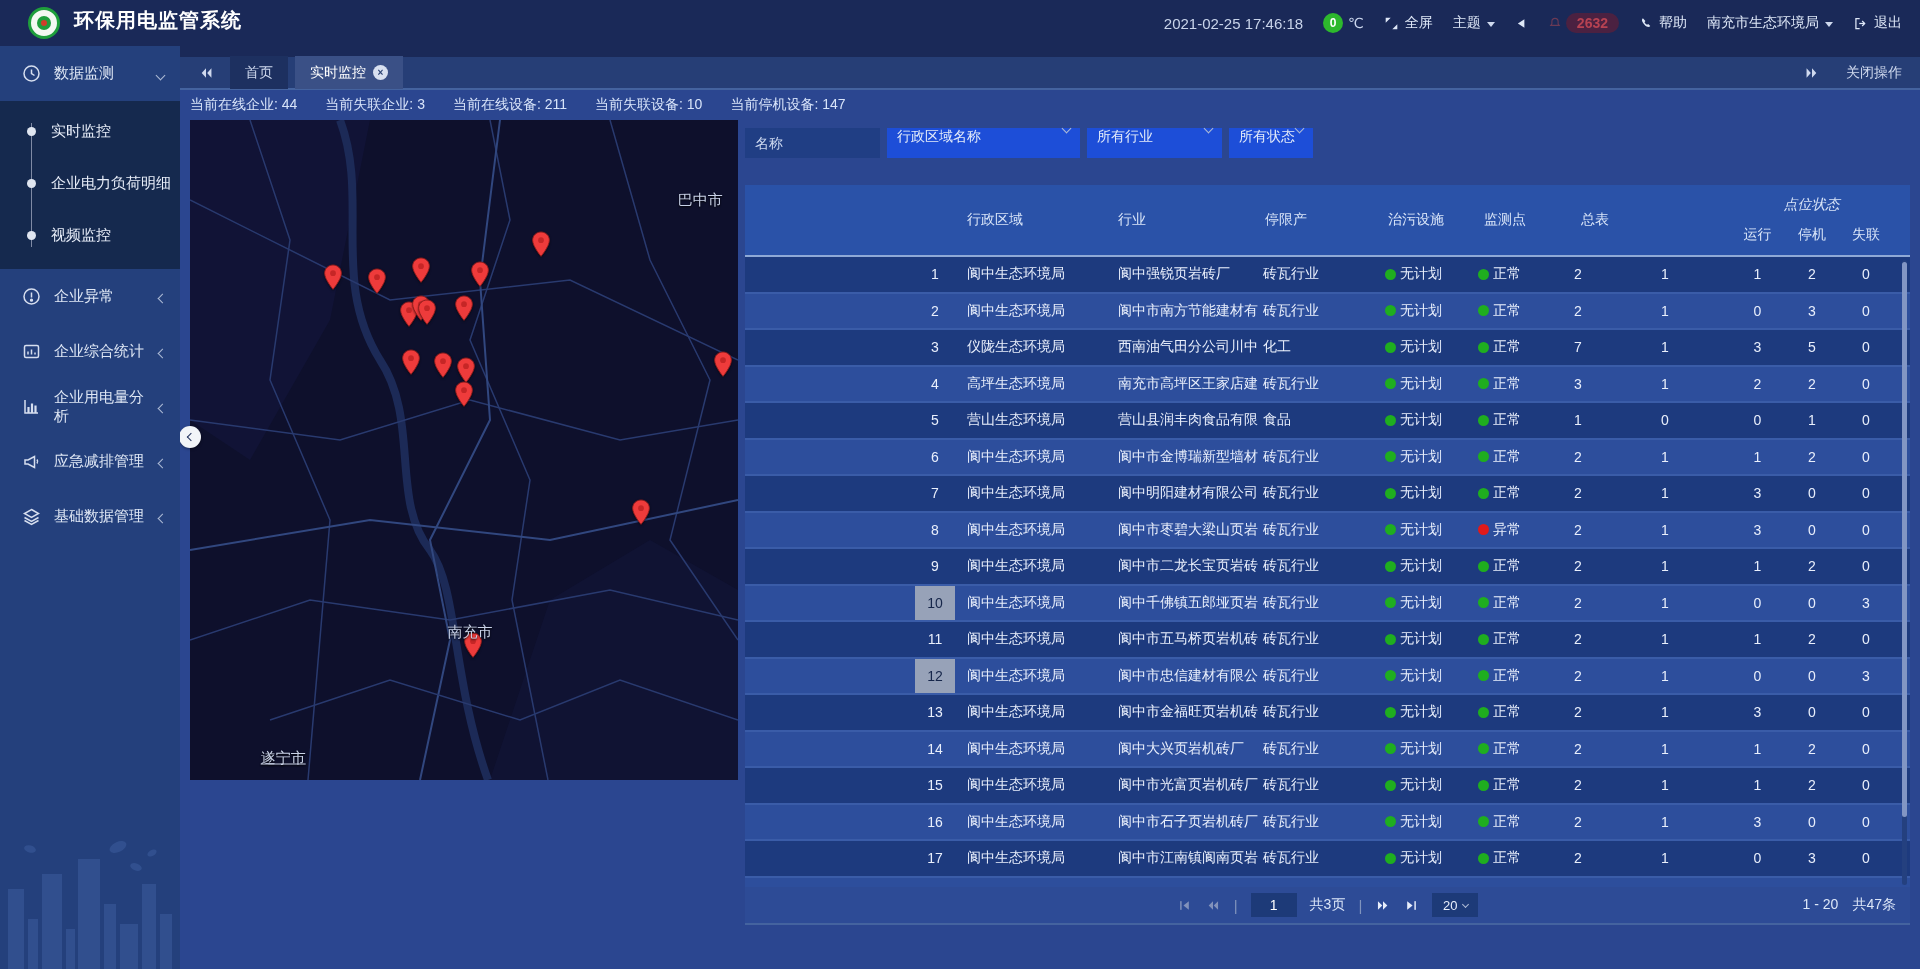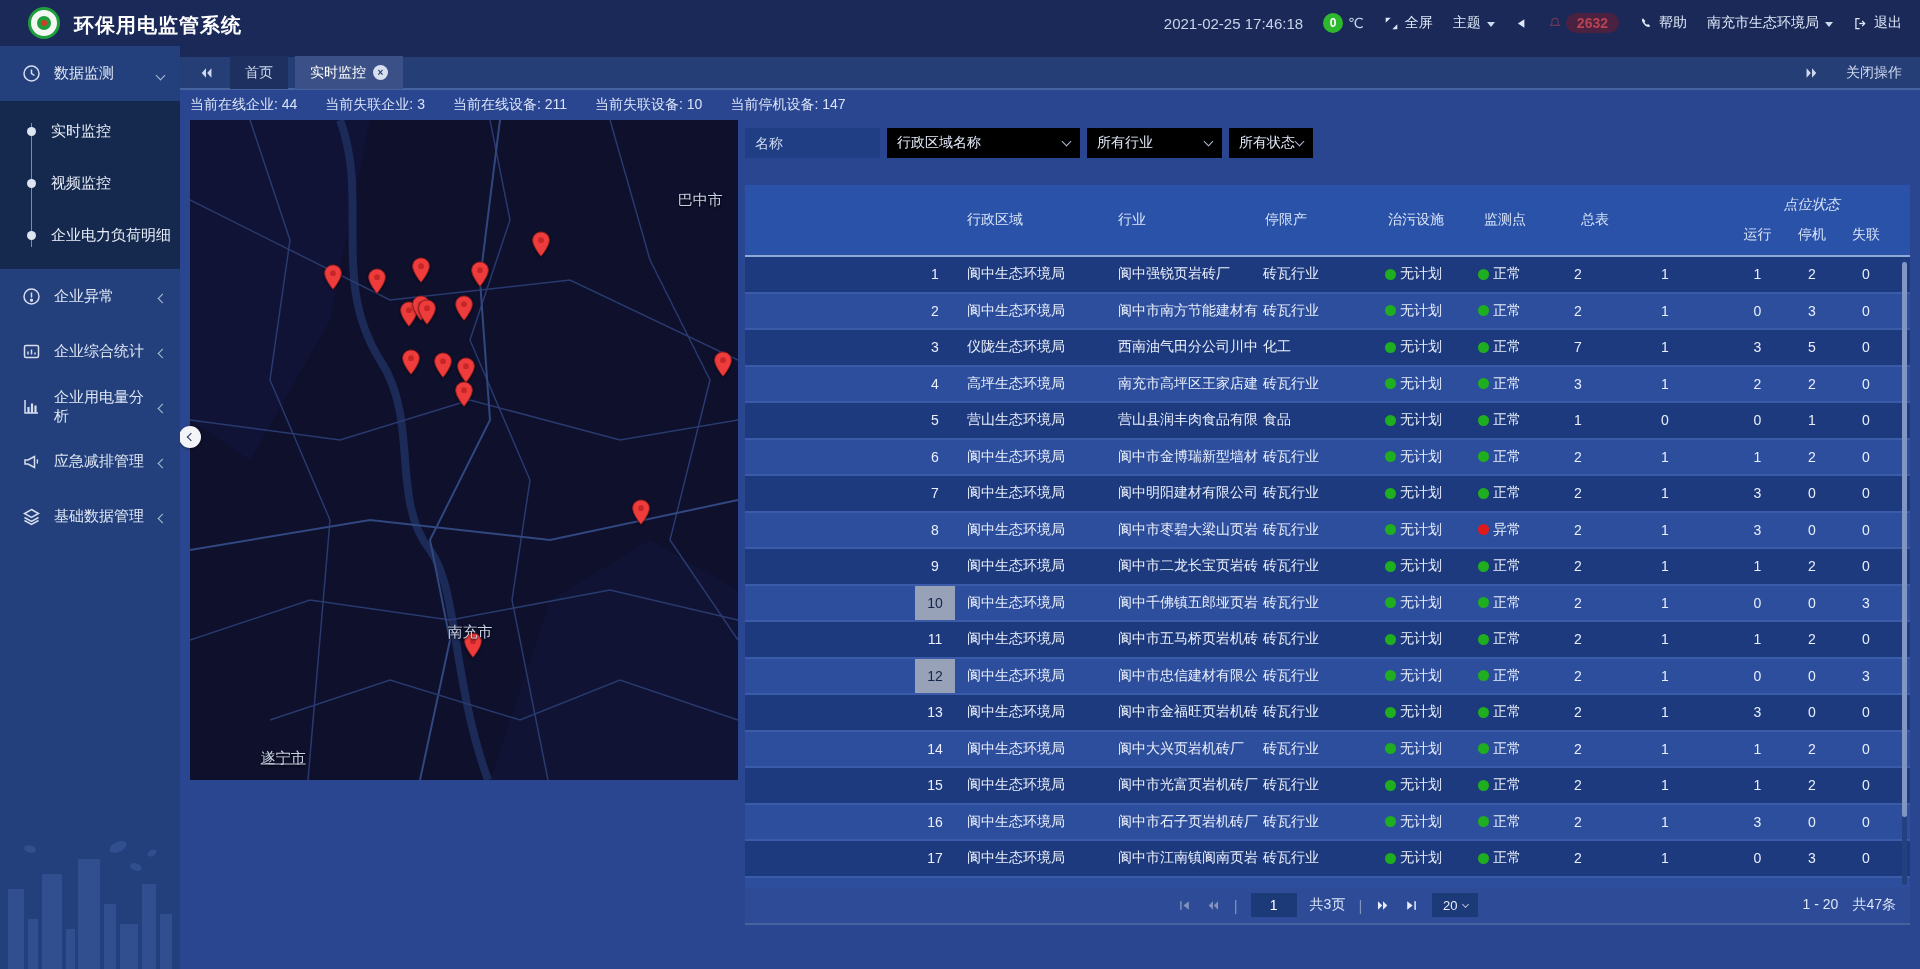--- a/index.html
+++ b/index.html
@@ -3,21 +3,21 @@
 <meta charset="utf-8">
 <style>
   * { margin:0; padding:0; box-sizing:border-box; }
   html,body { width:1920px; height:969px; overflow:hidden; }
   body { font-family:"Liberation Sans","DejaVu Sans",sans-serif; background:#2b4690; }
   .app { position:relative; width:1920px; height:969px; }
 
   
   .topbar { position:absolute; left:0; top:0; width:1920px; height:46px;
             background:#1a2958; display:flex; align-items:center; padding:0 18px 0 28px; z-index:20; }
-  .brand { display:flex; align-items:flex-end; gap:14px; }
+  .brand { display:flex; align-items:flex-start; gap:14px; }
   .logo { width:32px; height:32px; border-radius:50%; background:#f4f8f2; border:3px solid #1f9e3c;
           display:flex; align-items:center; justify-content:center; }
   .logo-core { width:14px; height:14px; border-radius:50%; background:#1f9e3c; position:relative; }
   .logo-core::after { content:''; position:absolute; left:4px; top:4px; width:6px; height:6px; border-radius:50%; background:#d23c2a; }
   .app-title { color:#ffffff; font-size:20px; font-weight:bold; letter-spacing:1px; }
   .top-right { margin-left:auto; display:flex; align-items:center; gap:20px; color:#ccd7ee; font-size:14px; }
   .datetime { font-size:15px; color:#c9d4ea; }
   .temp-wrap { display:flex; align-items:center; gap:5px; }
   .temp-badge { width:20px; height:20px; border-radius:50%; background:#2db82d; color:#fff; font-size:12px;
                 display:flex; align-items:center; justify-content:center; font-weight:bold; }
@@ -67,21 +67,21 @@
   .map-collapse { position:absolute; left:-11px; top:306px; width:22px; height:22px; border-radius:50%; background:#f2f4f8;
                   color:#20305c; display:flex; align-items:center; justify-content:center; cursor:pointer; z-index:6;
                   box-shadow:0 1px 3px rgba(0,0,0,.4); }
   .map-collapse .chev { border-color:#20305c; width:6px; height:6px; }
 
   
   .right-panel { position:absolute; left:565px; top:0; width:1165px; height:815px; }
   .filters { position:absolute; left:0; top:8px; display:flex; gap:7px; }
   .filter-input { width:135px; height:30px; background:#203e84; border:none; outline:none; color:#e3ebf9; font-size:14px; padding:0 10px; font-family:inherit; }
   .filter-input::placeholder { color:#cdd9f0; }
-  .filter-select { height:30px; background:#000000; color:#e3ebf9; font-size:14px; display:flex; align-items:center; padding:0 10px; cursor:pointer; }
+  .filter-select { height:30px; background:#1d4ed8; color:#e3ebf9; font-size:14px; display:flex; padding:0 10px; cursor:pointer; }
   .filter-select .chev { margin-left:auto; }
   .w-region { width:193px; } .w-industry { width:135px; } .w-status { width:84px; }
 
   .grid-cols { display:grid; grid-template-columns:170px 40px 160px 145px 120px 90px 90px 80px 90px 55px 54px 54px 1fr; }
   .thead { position:absolute; left:0; top:65px; width:1165px; height:72px; background:#2a52a8; color:#d9e5f8; font-size:14px;
            grid-template-rows:30px 40px; border-bottom:2px solid #8fa9d6; }
   .th { grid-row:1/3; display:flex; align-items:center; }
   .th.pad12 { padding-left:12px; } .th.pad3 { padding-left:3px; } .th.pad5 { padding-left:5px; }
   .th.pad8 { padding-left:8px; } .th.pad14 { padding-left:14px; } .th.pad21 { padding-left:21px; }
   .group-label { grid-column:10/13; grid-row:1; font-style:italic; display:flex; align-items:flex-end; justify-content:center; padding-bottom:1px; }
@@ -189,25 +189,25 @@
           <span>数据监测</span>
           <span class="side-caret"><span class="chev down"></span></span>
         </div>
         <div class="side-sub">
           <div class="side-sub-item">
             <span class="sub-dot"></span>
             <span>实时监控</span>
           </div>
           <div class="side-sub-item">
             <span class="sub-dot"></span>
-            <span>视频监控</span>
+            <span>企业电力负荷明细</span>
           </div>
           <div class="side-sub-item">
             <span class="sub-dot"></span>
-            <span>企业电力负荷明细</span>
+            <span>视频监控</span>
           </div>
         </div>
         <div class="side-item">
           <span class="side-ic">
             <svg viewBox="0 0 19 19">
               <circle cx="9.5" cy="9.5" r="7.5"></circle>
               <line x1="9.5" y1="5.5" x2="9.5" y2="10.5"></line>
               <circle cx="9.5" cy="13.2" r="0.9" fill="#d6deef"></circle>
             </svg>
           </span>

